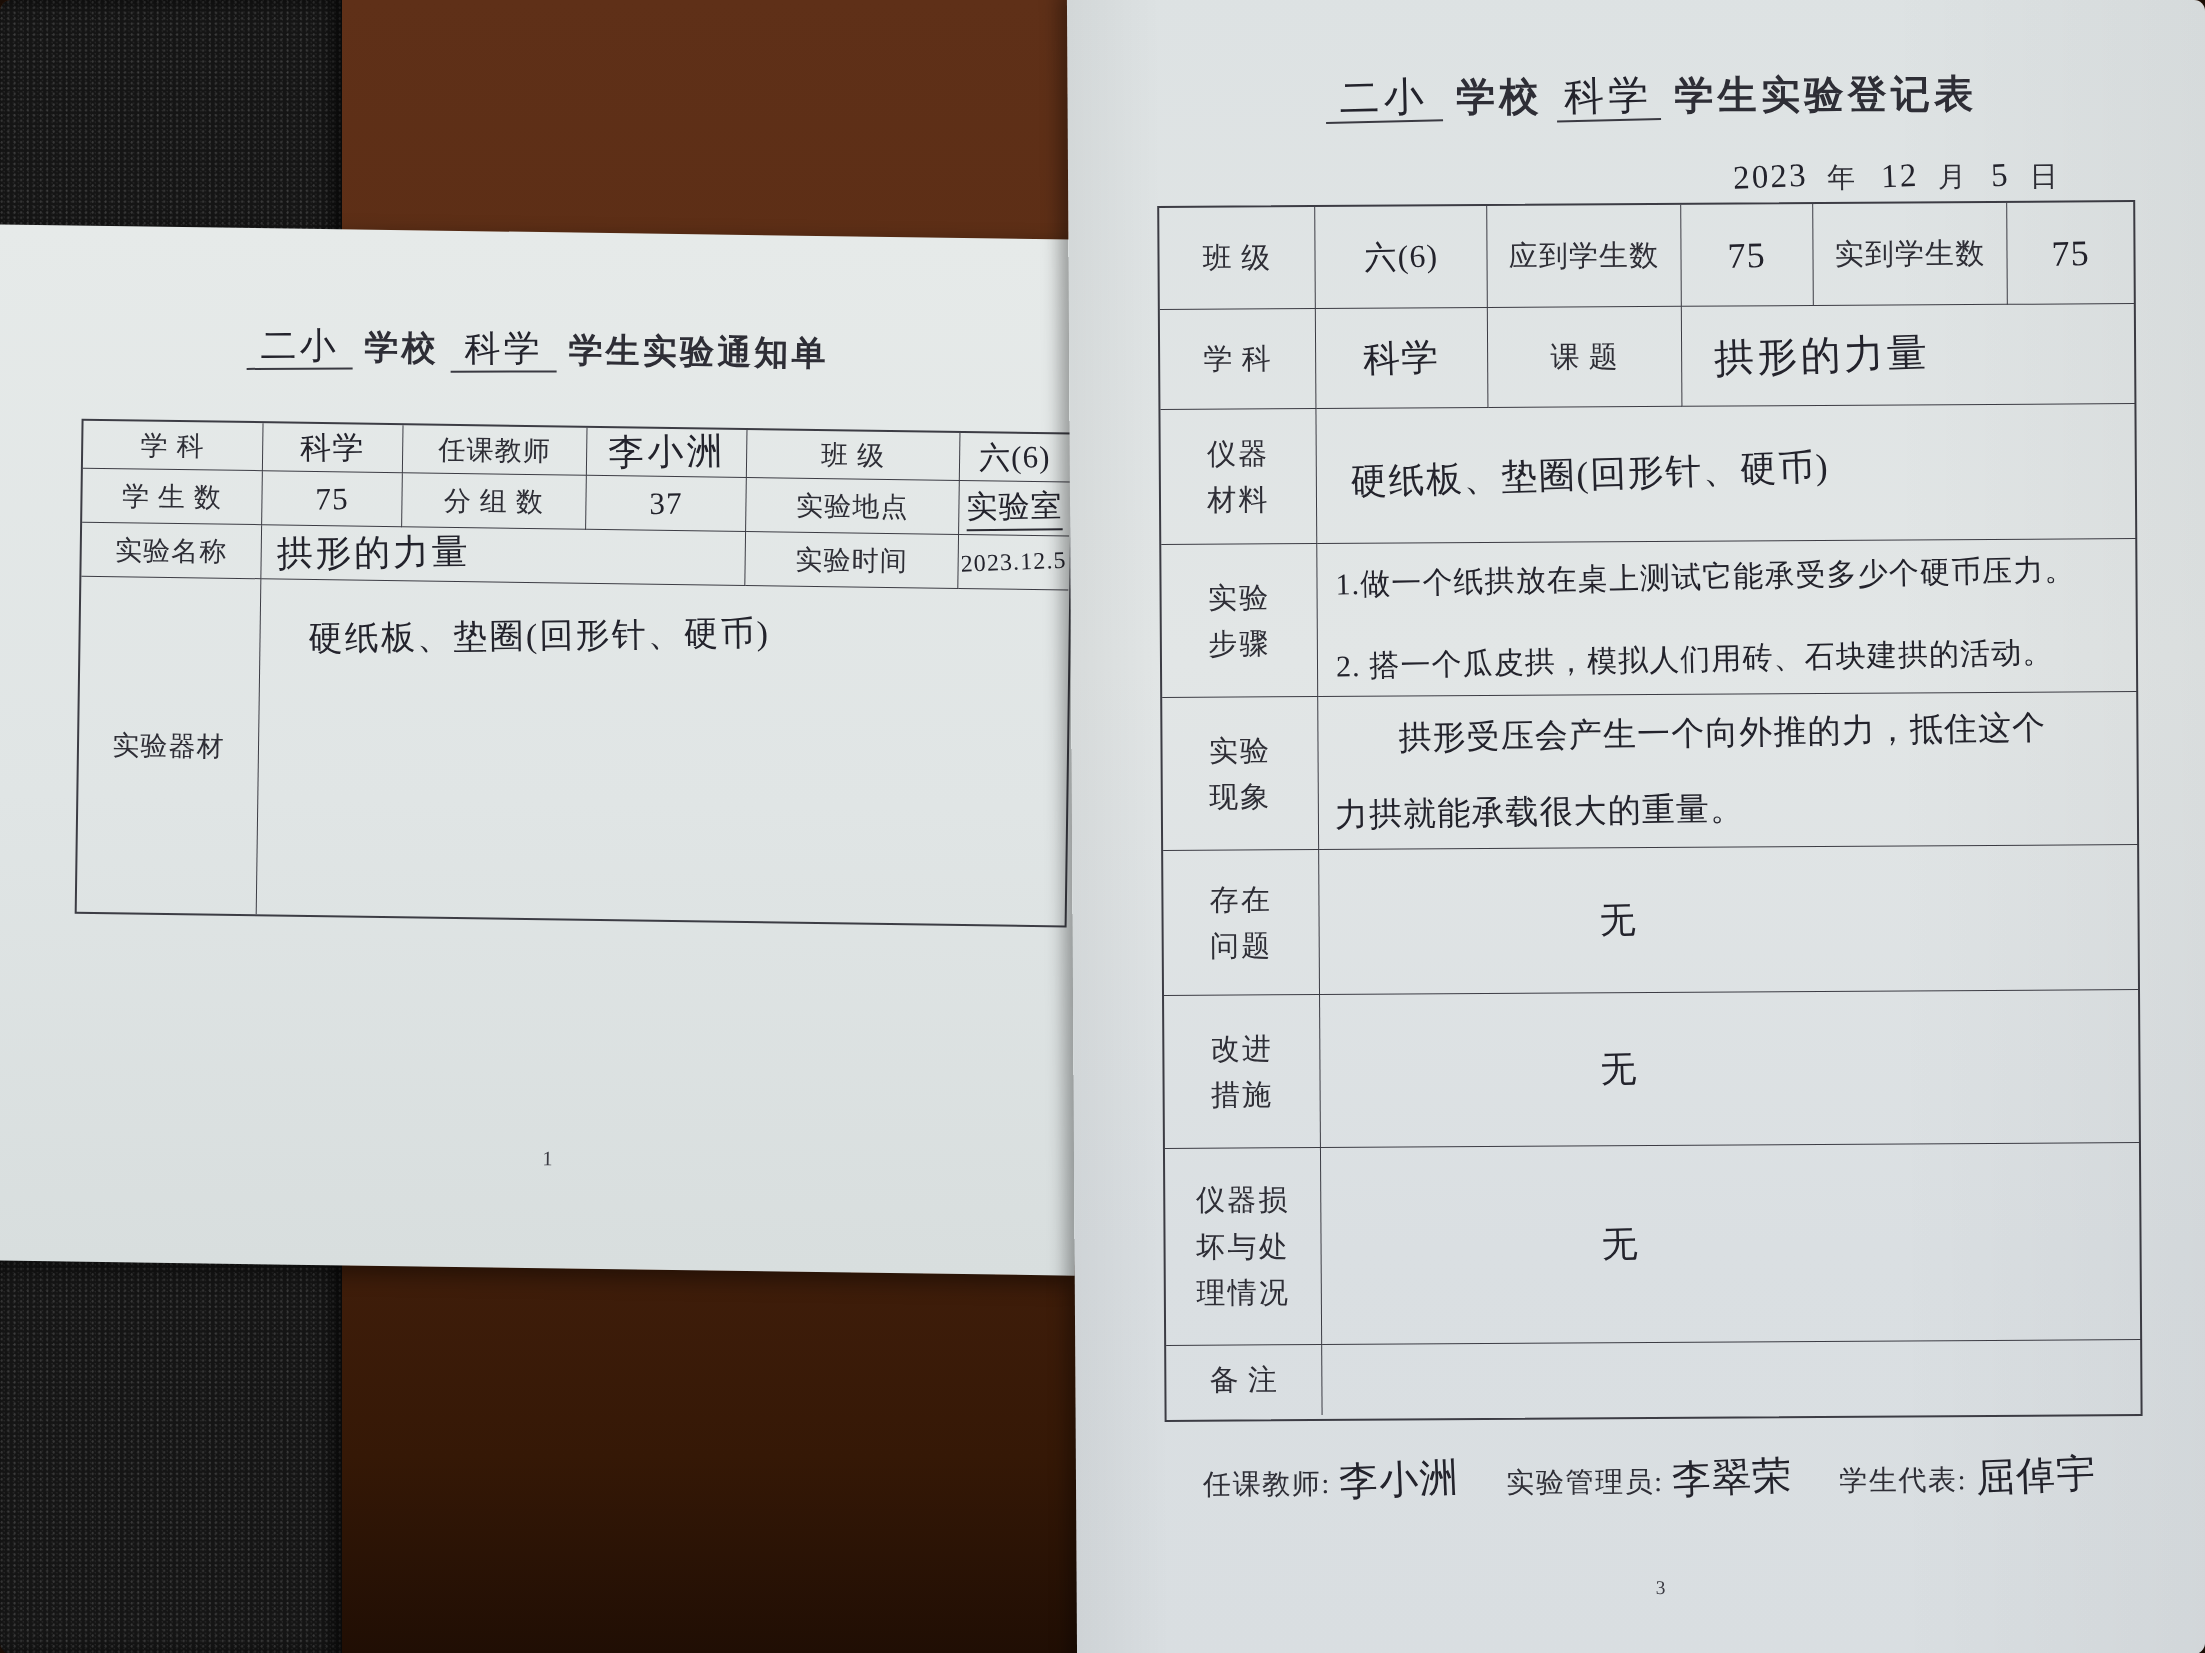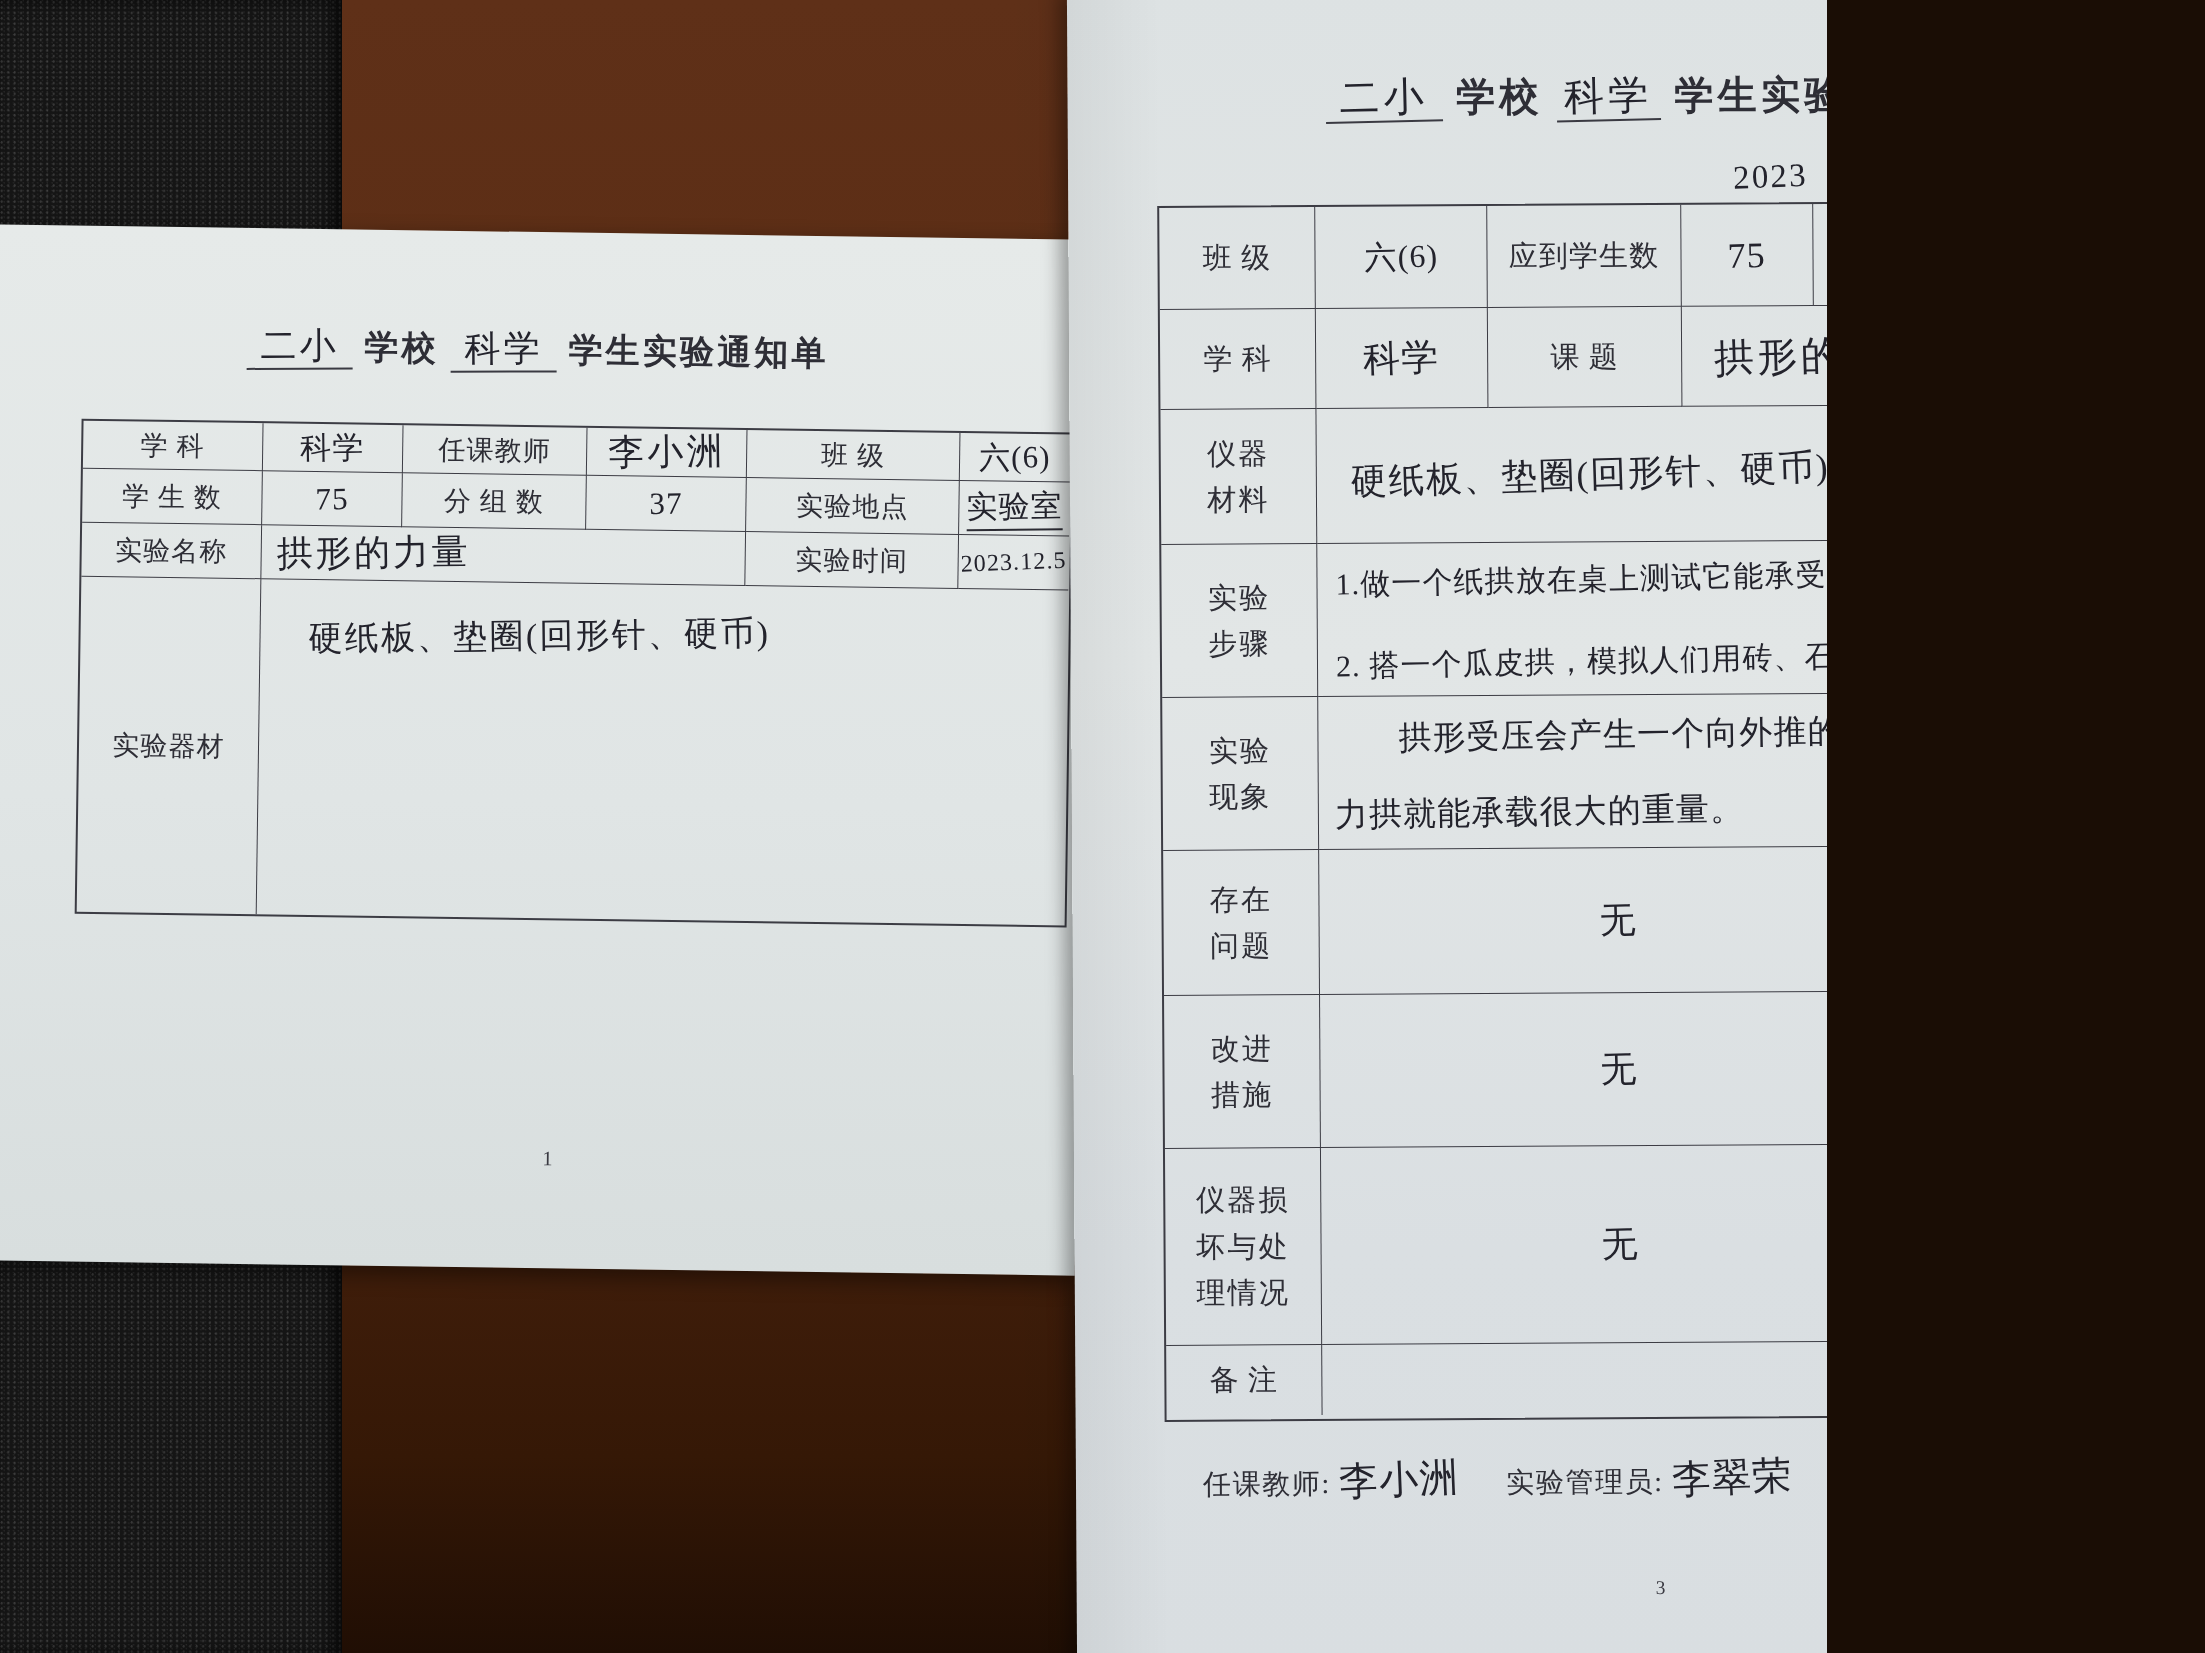--- a/index.html
+++ b/index.html
@@ -1,22 +1,22 @@
 <!DOCTYPE html>
 <html style="font-size:8.6px"><head>
 <meta charset="utf-8">
 <style>
   :root{
     --line:#3c3c44;
     --ink:#23232c;
     --print:#2e2e36;
   }
   html,body{margin:0;padding:0;background:#1a0d05;}
-  .stage{position:relative;width:1827px;height:1654px;overflow:hidden;
-         font-family:"Liberation Serif", serif;color:var(--print);}
+  .stage{position:relative;width:2205px;height:1654px;overflow:hidden;
+         font-family:"Liberation Serif", serif;color:var(--print);border-radius:11px;}
   
   .desk{position:absolute;inset:0;
         background:linear-gradient(180deg,#5f3018 0%,#5a2c13 38%,#4c2410 62%,#351806 88%,#200e04 100%);}
   .desk-shade{position:absolute;inset:0;
         background:linear-gradient(90deg,rgba(0,0,0,0) 55%,rgba(0,0,0,0.35) 100%);}
   .leather{position:absolute;left:0;top:0;width:342px;height:1654px;background-color:#151515;
         background-image:radial-gradient(circle at 1.6px 2.2px,rgba(120,120,120,0.35) 0.9px,transparent 1.4px),
                          radial-gradient(circle at 4.3px 0.5px,rgba(70,70,70,0.45) 0.6px,transparent 1.2px);
         background-size:6.5px 5.4px,4.8px 3.8px;
         box-shadow:inset -9.7px 0 16px rgba(0,0,0,0.6);}

